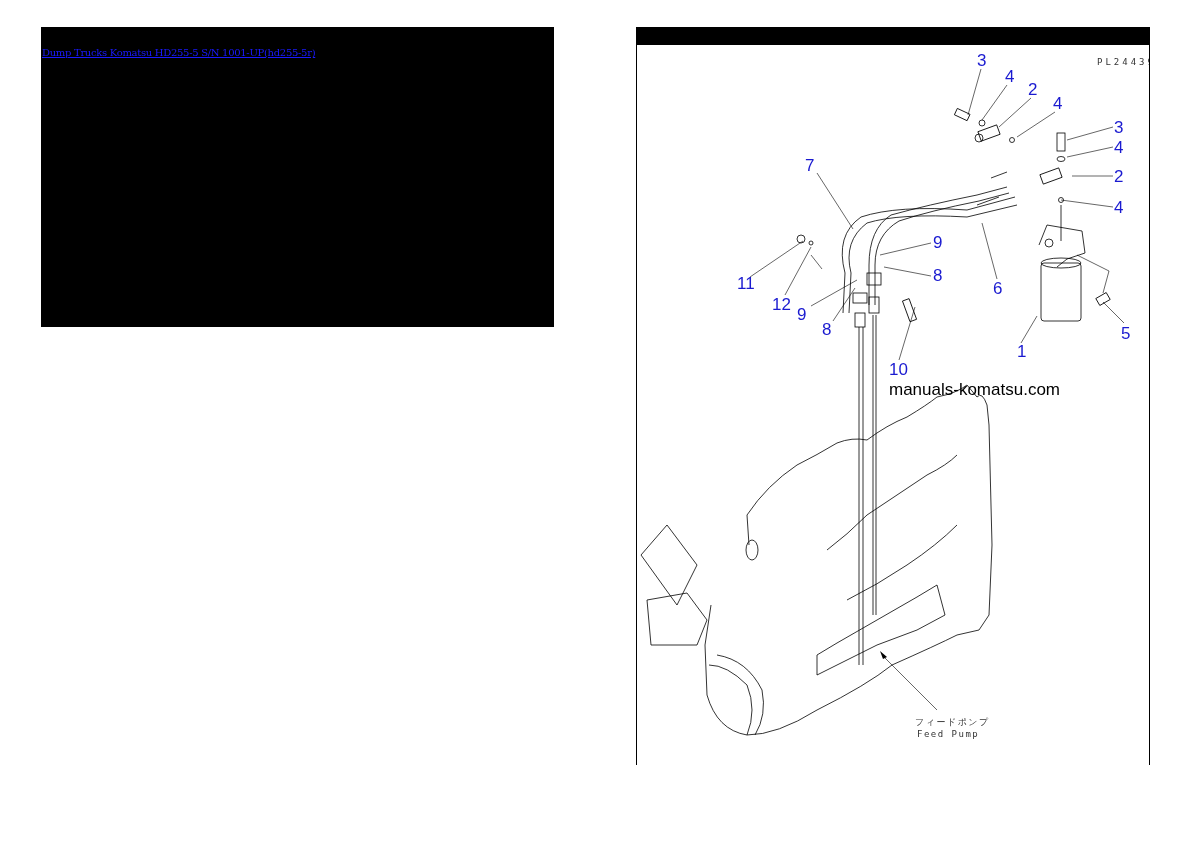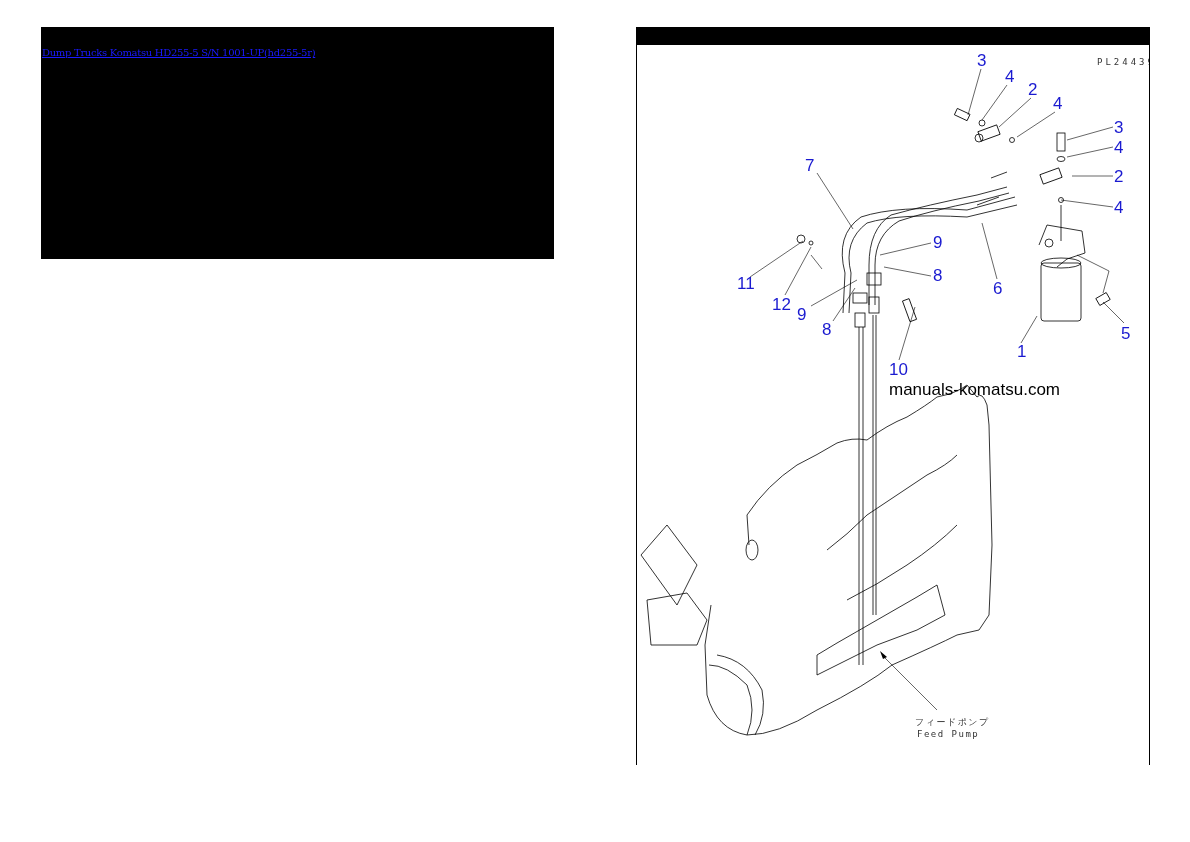--- a/index.html
+++ b/index.html
@@ -1,18 +1,18 @@
 <!DOCTYPE html>
 <html><head>
   <meta charset="utf-8">
   <style>
     html, body { margin: 0; padding: 0; background: #ffffff; }
     body { width: 1190px; height: 842px; position: relative; overflow: hidden;
            font-family: "DejaVu Serif", serif; }
-    .left-panel { position: absolute; left: 41px; top: 27px; width: 513px; height: 232px; background: #000; }
+    .left-panel { position: absolute; left: 41px; top: 27px; width: 513px; height: 300px; background: #000; }
     .left-panel a { position: absolute; left: 1px; top: 20px; font-size: 10px; color: #1a1aff;
                     text-decoration: underline; font-family: "DejaVu Serif", serif; letter-spacing: -0.3px; }
     .right-panel { position: absolute; left: 636px; top: 27px; width: 512px; height: 738px;
                    border-left: 1px solid #000; border-right: 1px solid #000; background: #fff; }
     .right-header { position: absolute; left: 0; top: 0; width: 100%; height: 18px; background: #000; }
     .diagram { position: absolute; left: 0; top: 18px; width: 512px; height: 720px; }
     .callout { font-family: "Liberation Sans", sans-serif; font-size: 17px; fill: #1a1ad0; }
     .plcode { font-family: "DejaVu Sans Mono", monospace; font-size: 9px; fill: #333; letter-spacing: 3px; }
     .watermark { font-family: "Liberation Sans", sans-serif; font-size: 17px; fill: #000; }
     .caption { font-family: "DejaVu Sans Mono", monospace; font-size: 9px; fill: #333; letter-spacing: 1.5px; }

